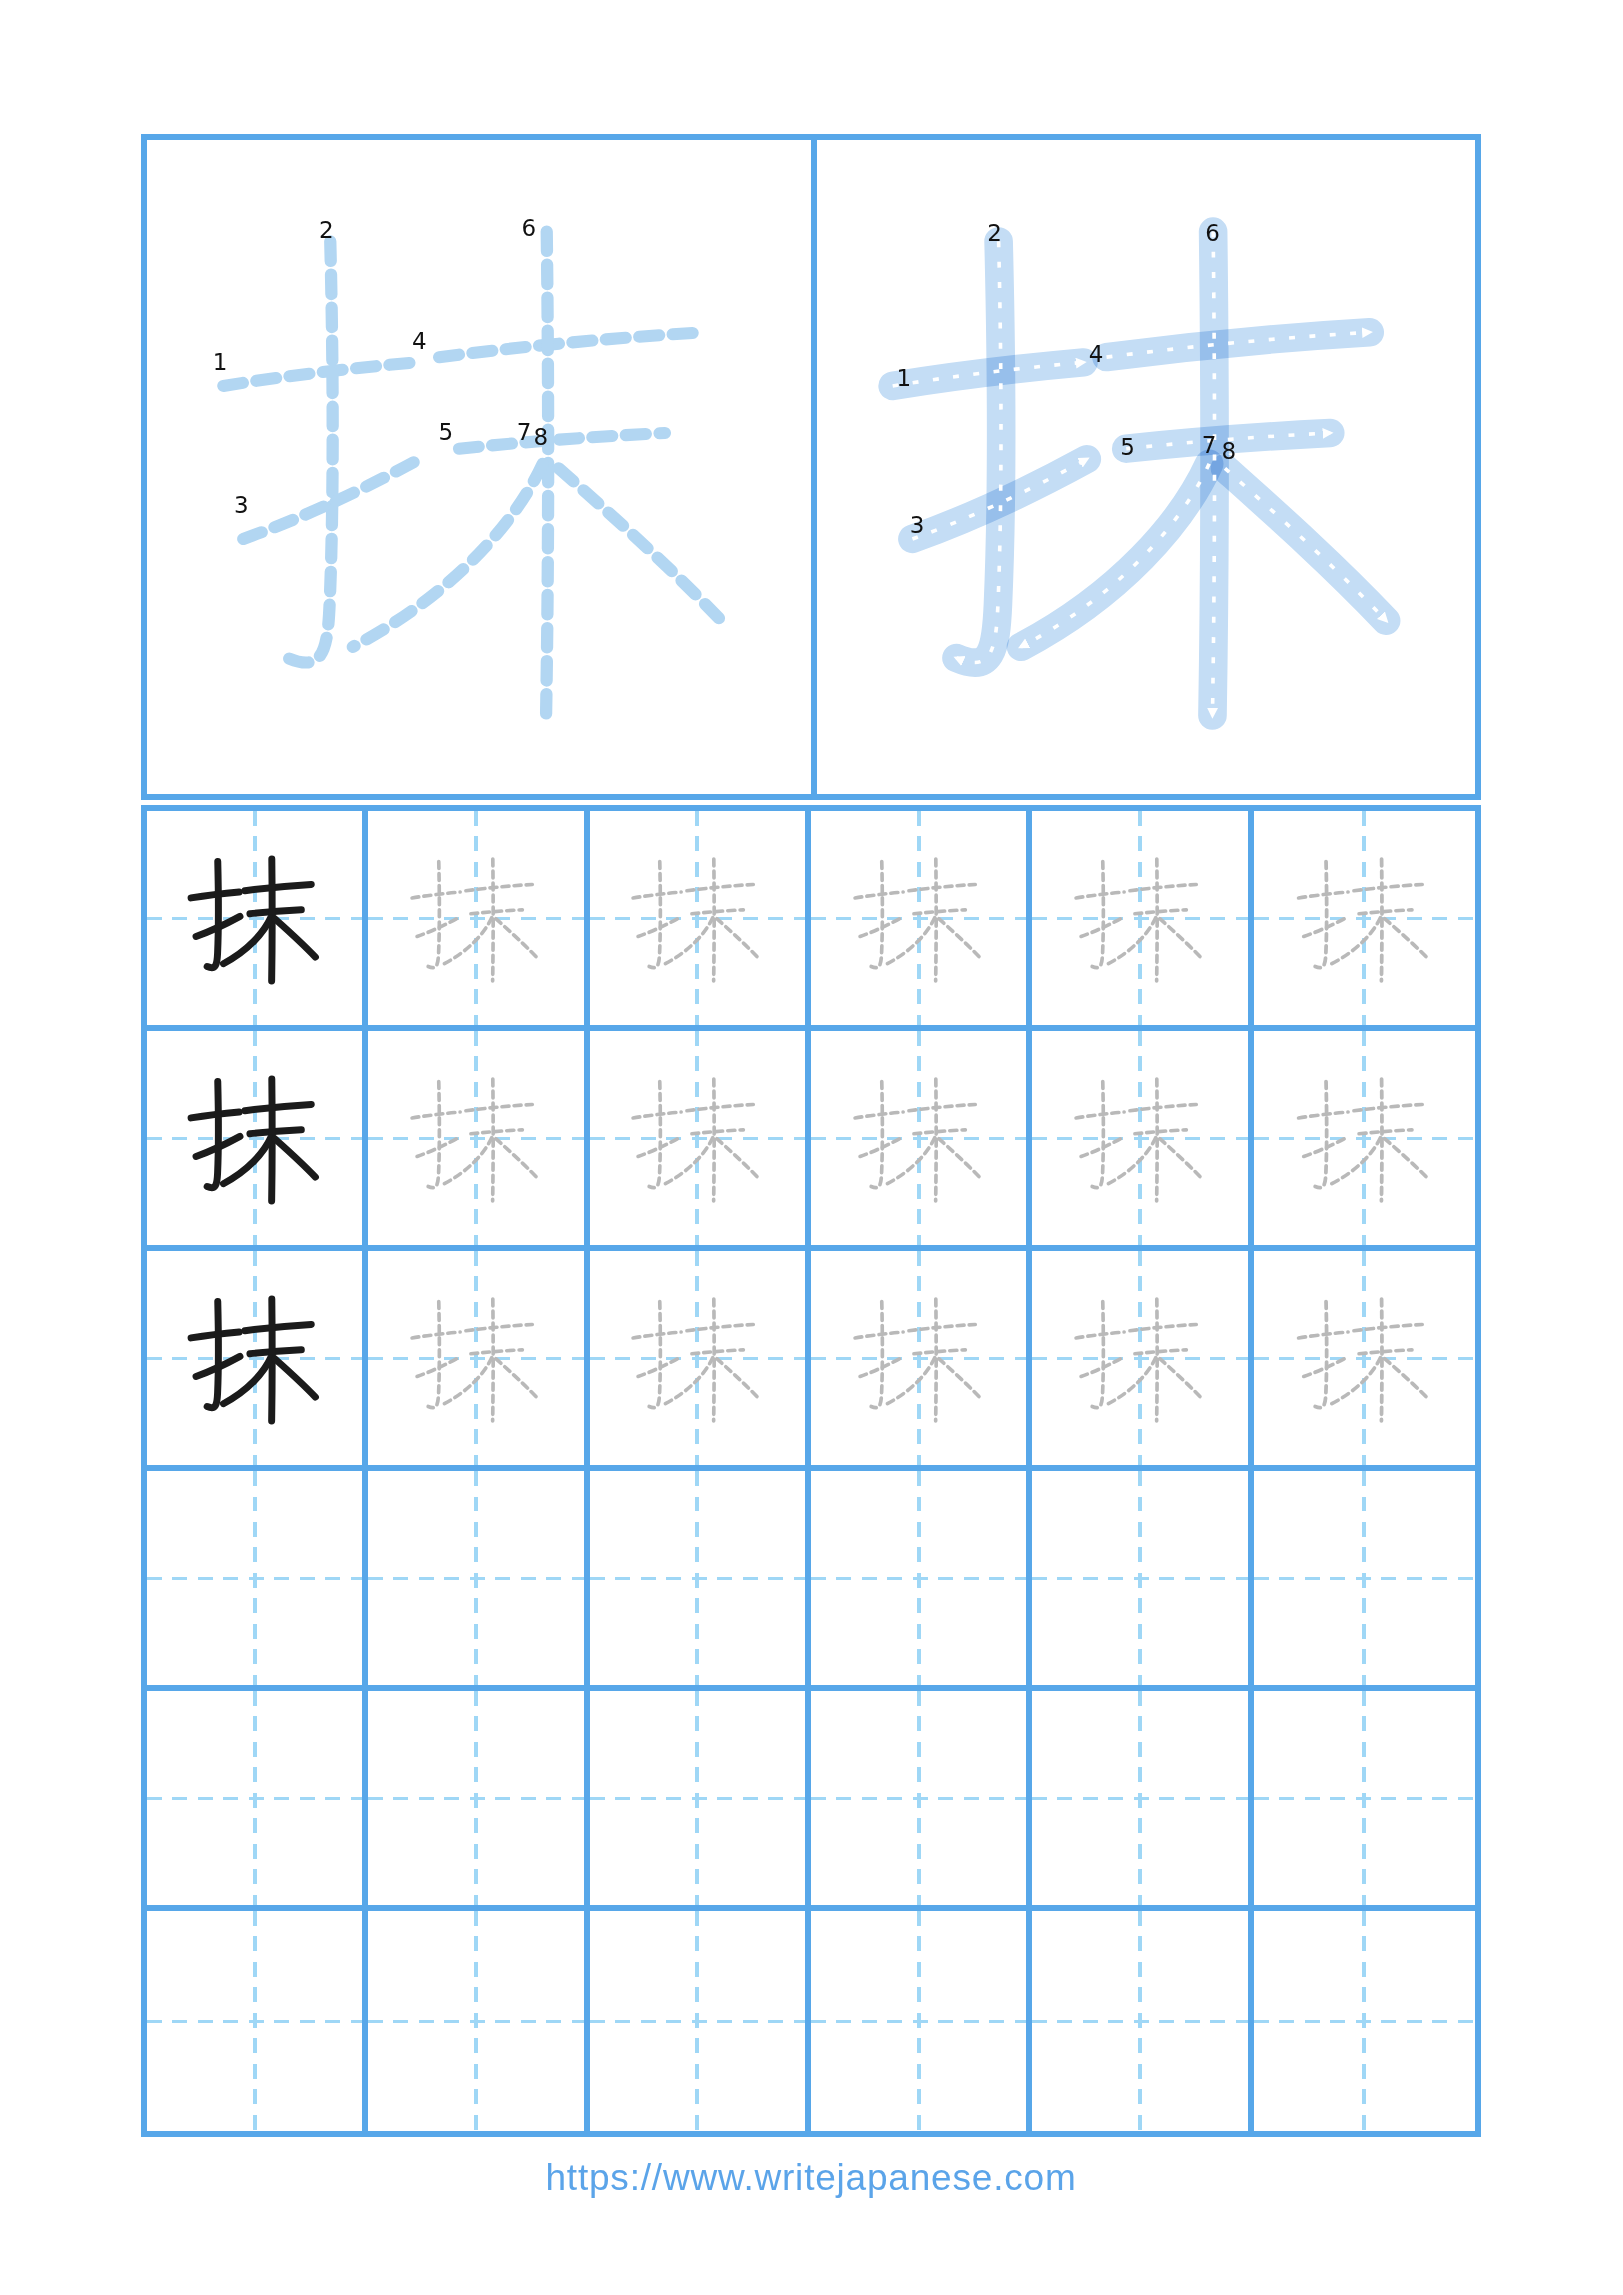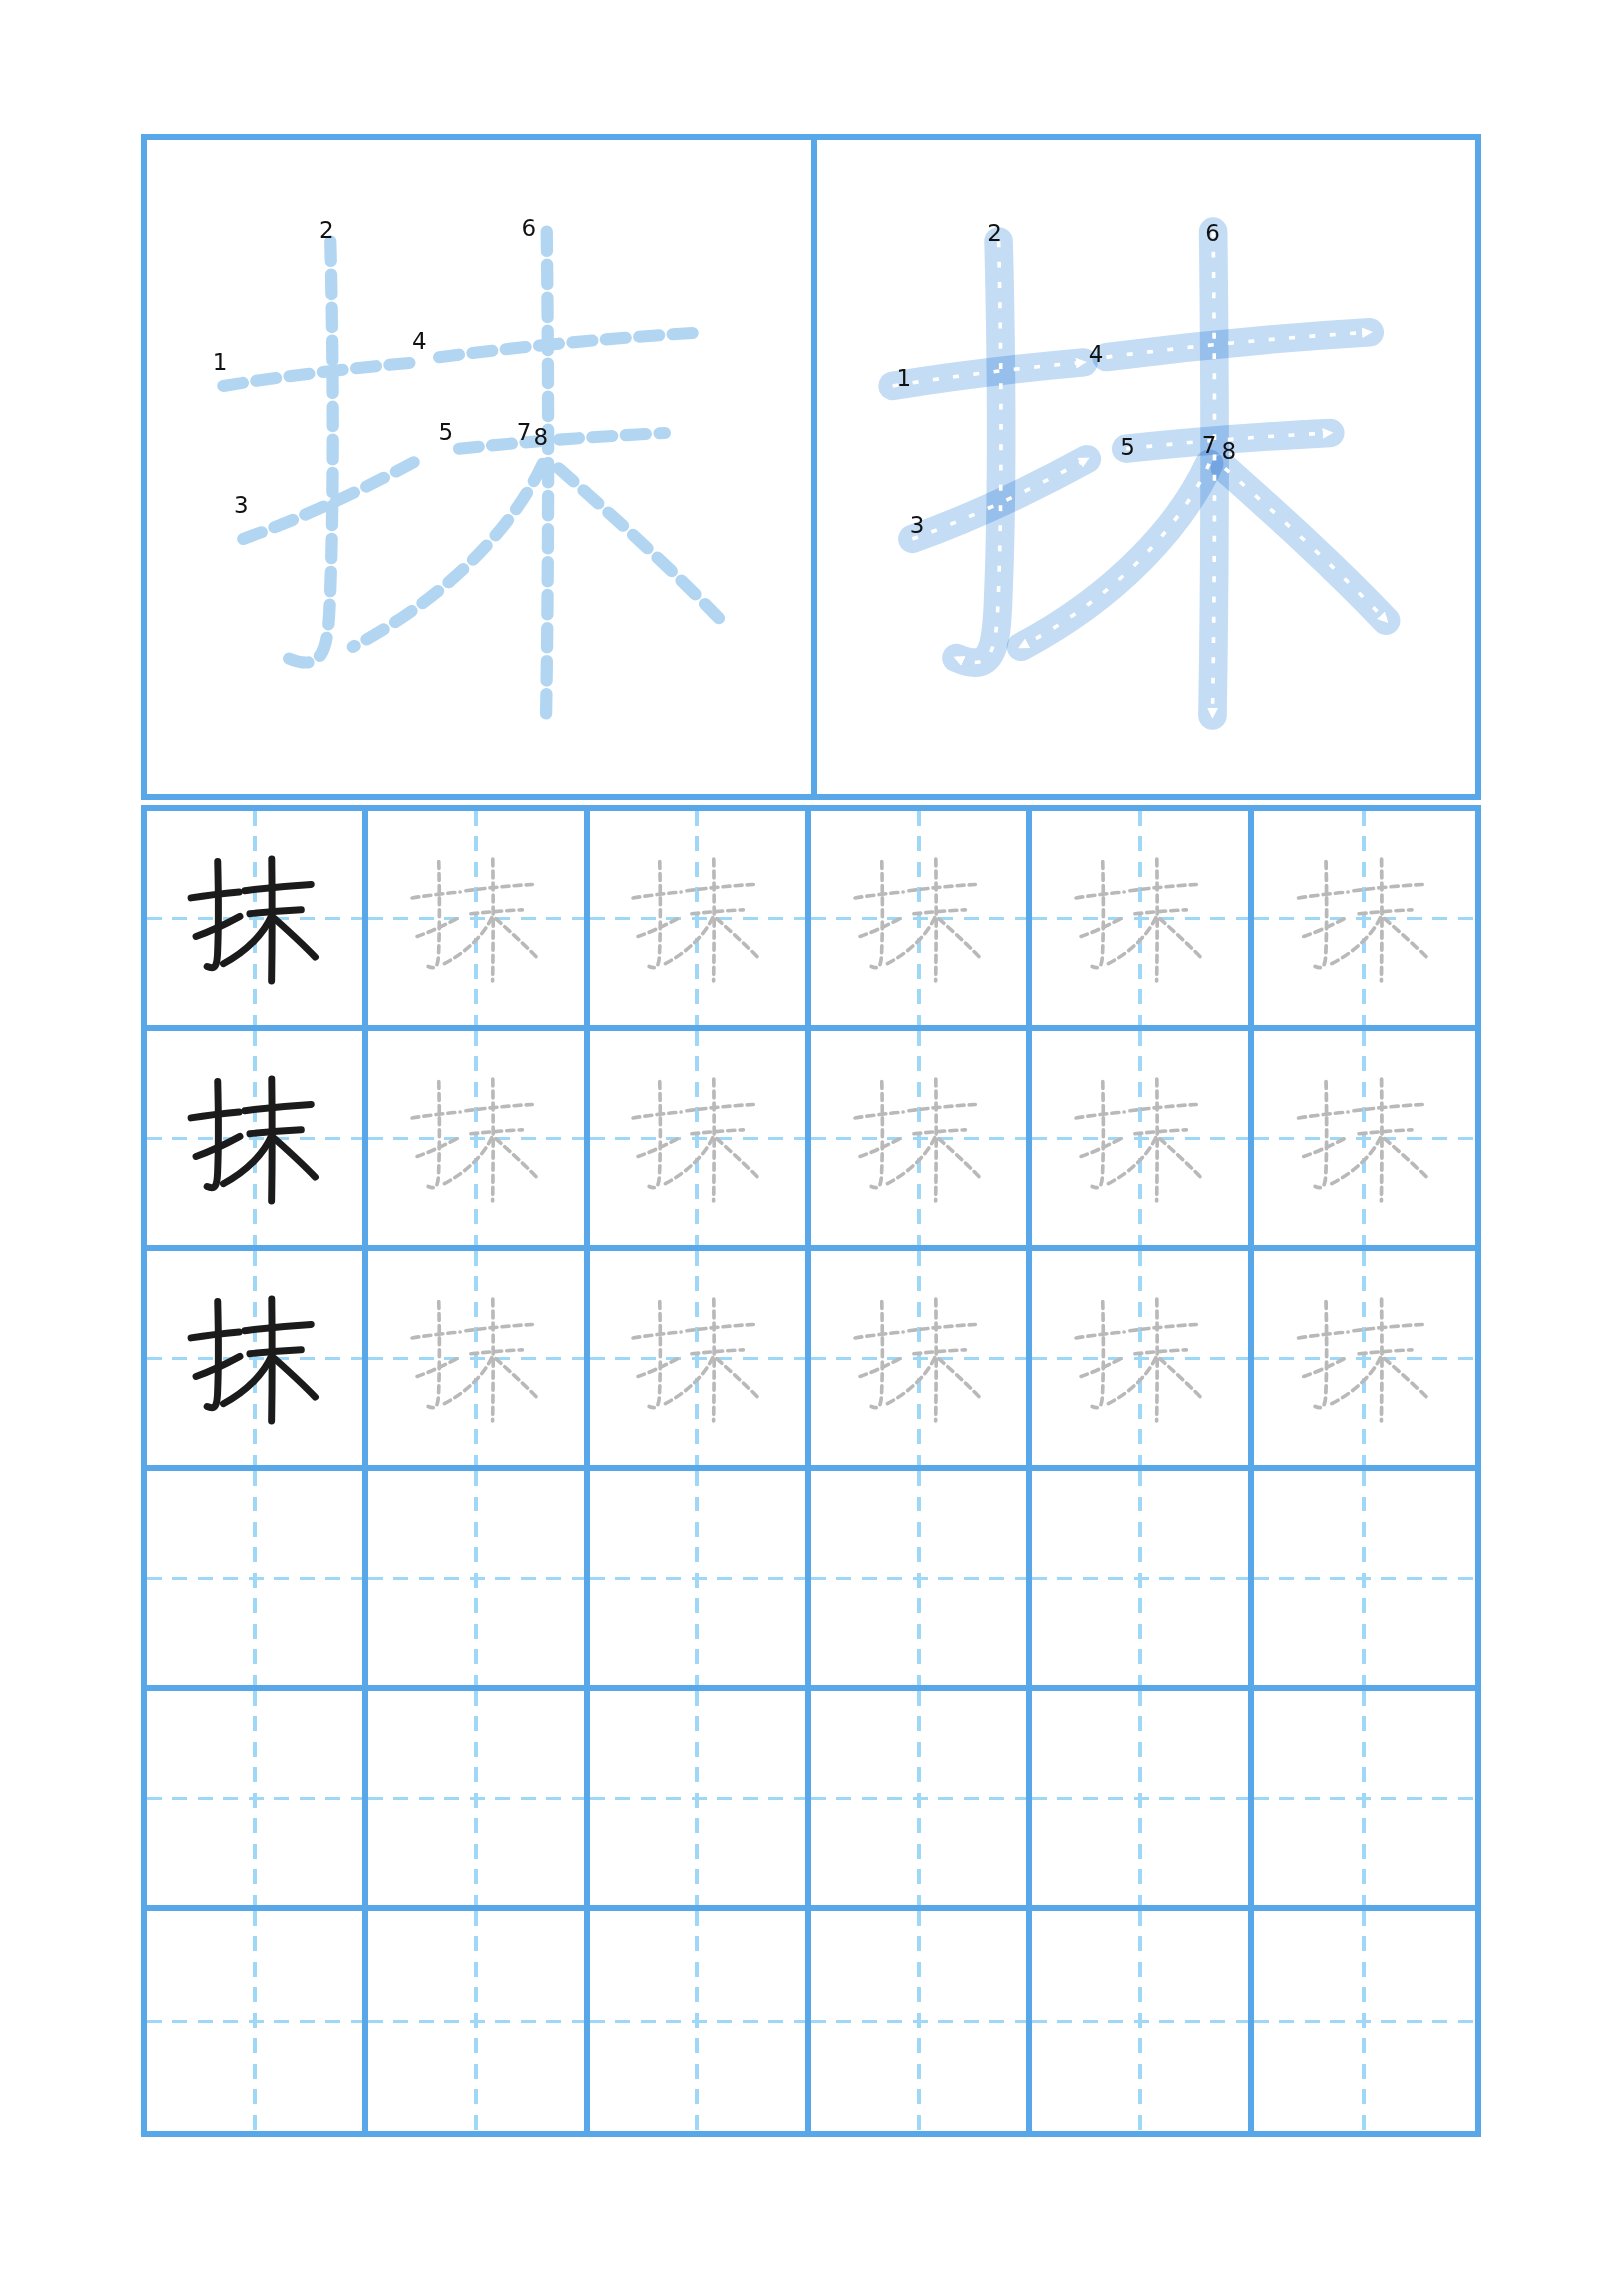--- a/index.html
+++ b/index.html
@@ -491,16 +491,19 @@
         <div class="cell lr">
           <div class="gh"></div>
           <div class="gv"></div>
         </div>
         <div class="cell lc lr">
           <div class="gh"></div>
           <div class="gv"></div>
         </div>
       </div>
 
+    <div class="footer">
+      <span>https://www.writejapanese.com</span>
+    </div>
 
   </div>
 </div>
 
 
 </body></html>

